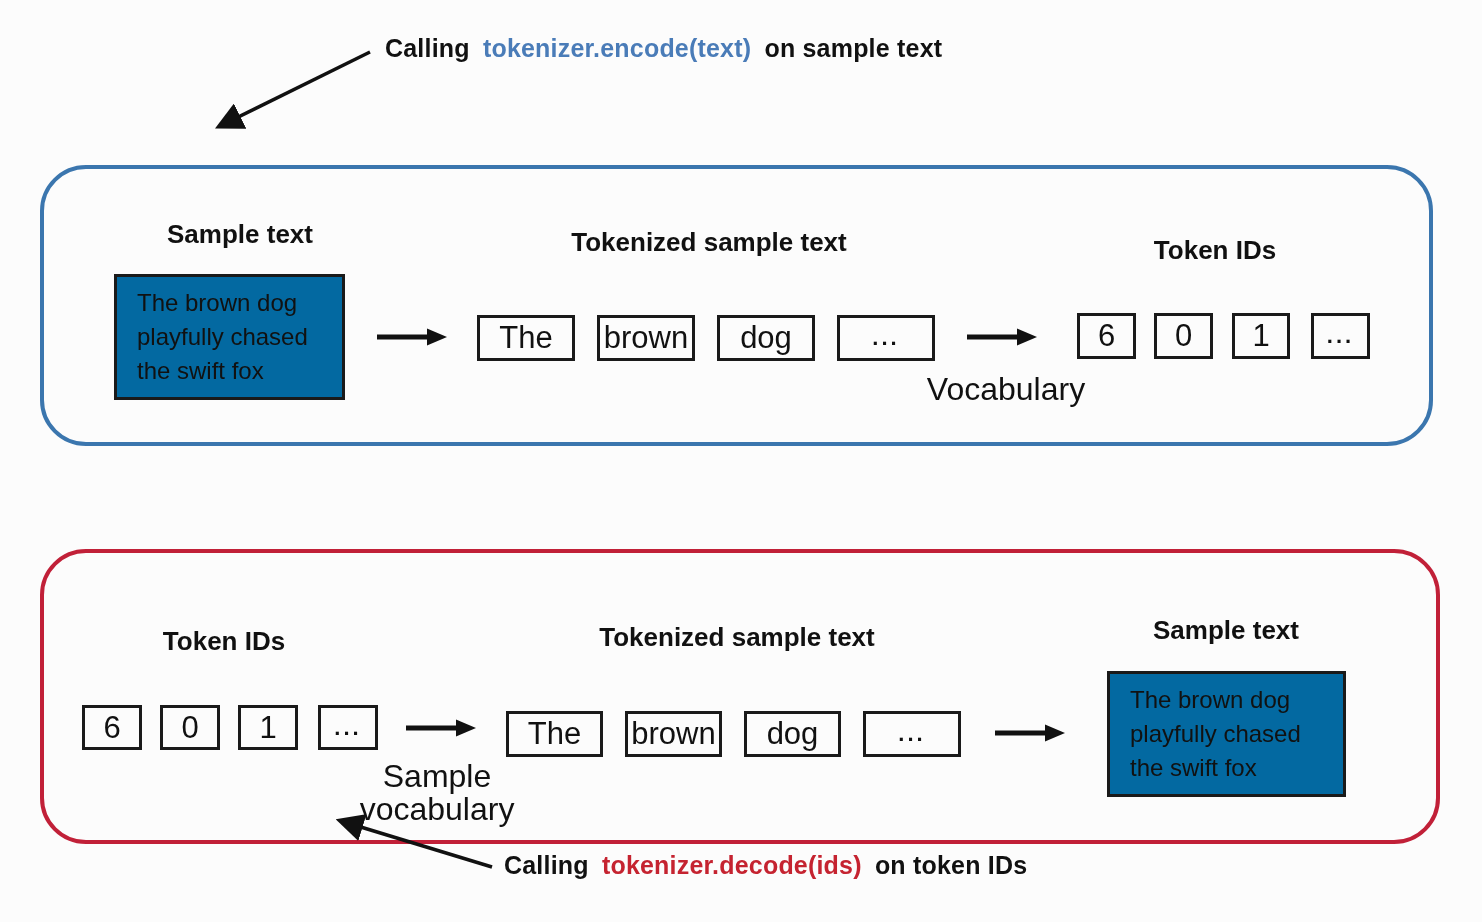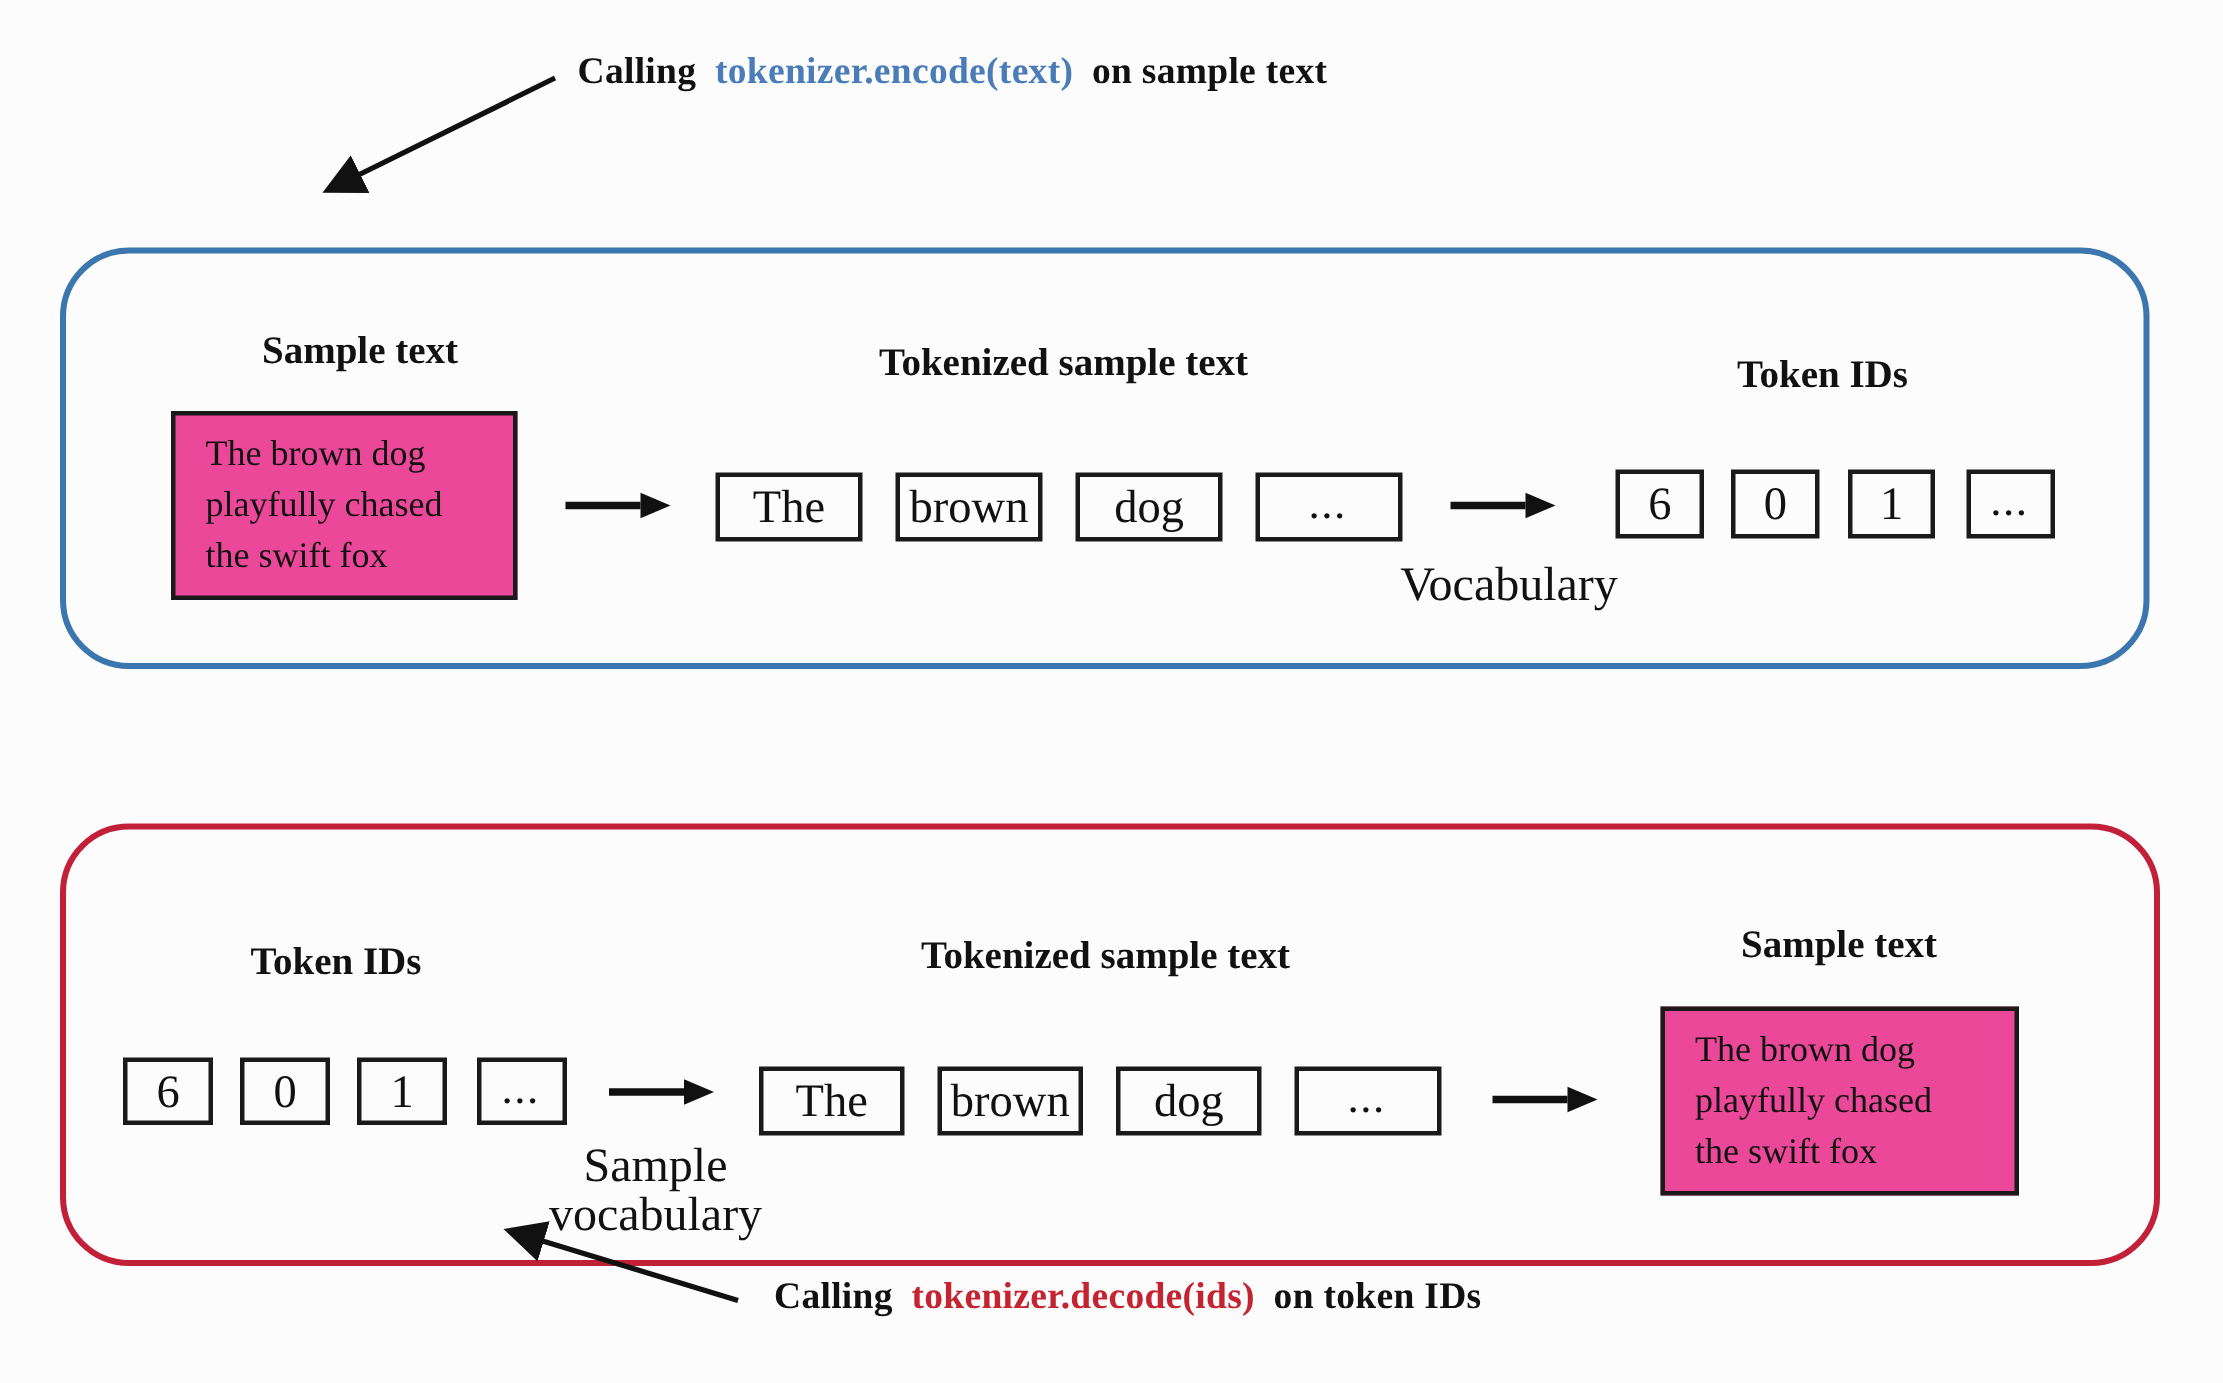--- a/index.html
+++ b/index.html
@@ -5,21 +5,21 @@
   html, body {
     margin: 0;
     padding: 0;
     background: #ffffff;
   }
   .canvas {
     position: relative;
     width: 1482px;
     height: 922px;
     background: #fcfcfc;
-    font-family: Liberation Serif, serif;
+    font-family: Liberation Sans, sans-serif;
     color: #111111;
     overflow: hidden;
   }
   .abs { position: absolute; }
 
   
   .caption {
     position: absolute;
     font-size: 25px;
     font-weight: bold;
@@ -45,21 +45,21 @@
     transform: translateX(-50%);
     font-size: 26px;
     font-weight: bold;
     white-space: nowrap;
   }
 
   
   .sample-box {
     position: absolute;
     border: 3px solid #1a1a1a;
-    background: #ec4899;
+    background: #0369a1;
     display: flex;
     flex-direction: column;
     justify-content: center;
     padding-left: 20px;
     box-sizing: border-box;
     font-size: 24px;
     line-height: 34px;
   }
 
   
@@ -184,19 +184,19 @@
 
   <svg class="abs" style="left:318px; top:806px;" width="185" height="72">
     <defs>
       <marker id="ah-bot" viewBox="0 0 10 10" refX="8" refY="5" markerWidth="8" markerHeight="8" orient="auto">
         <path d="M0,0 L10,5 L0,10 z" fill="#111111"></path>
       </marker>
     </defs>
     <line x1="174" y1="61" x2="23" y2="15" stroke="#111111" stroke-width="3.5" marker-end="url(#ah-bot)"></line>
   </svg>
 
-  <div class="caption" style="left:516px; top:851px;">
+  <div class="caption" style="left:504px; top:851px;">
     <span>Calling</span>
     <span class="code-decode">tokenizer.decode(ids)</span>
     <span>on token IDs</span>
   </div>
 
 </div>
 
 </body></html>

